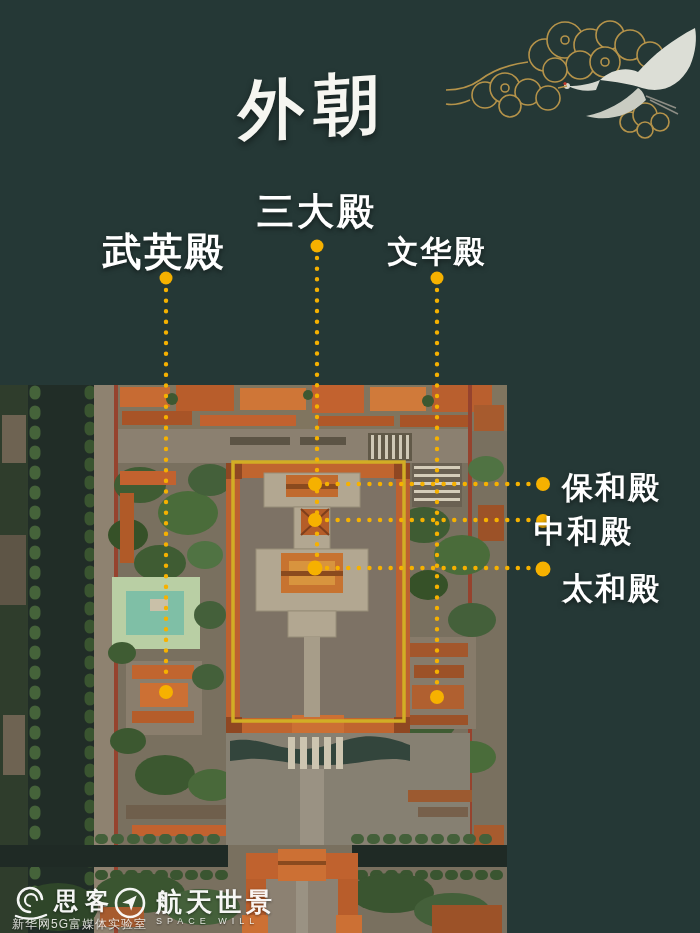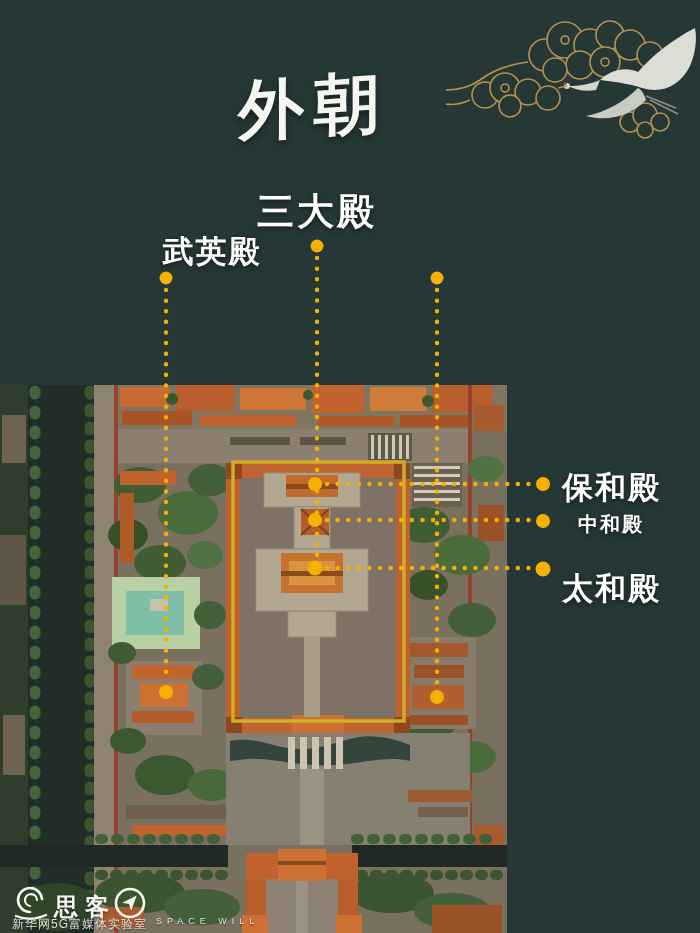--- a/index.html
+++ b/index.html
@@ -16,27 +16,27 @@
   }
   .map-wrap{position:absolute;left:0;top:385px;width:507px;height:548px;}
   .overlay{position:absolute;left:0;top:0;width:700px;height:933px;pointer-events:none;}
   .decor{position:absolute;left:440px;top:0;width:260px;height:150px;}
   .lbl{
     position:absolute;color:#ffffff;font-weight:800;white-space:nowrap;
     text-shadow:0 2px 5px rgba(0,0,0,.5);
   }
   .lbl.center{transform:translate(-50%,-50%);font-family:Liberation Serif, serif;}
   .lbl-sandadian{left:317px;top:212px;font-size:37px;letter-spacing:3px;}
-  .lbl-wuyingdian{left:164px;top:252px;font-size:31px;letter-spacing:2px;margin-left:48px;}
+  .lbl-wuyingdian{left:164px;top:252px;font-size:39px;letter-spacing:2px;}
   .lbl-wenhuadian{left:437px;top:252px;font-size:31px;letter-spacing:2px;}
   .lbl-baohedian{left:562px;top:467px;font-size:31px;letter-spacing:2px;text-align:center;}
-  .lbl-zhonghedian{left:578px;top:511px;font-size:20px;letter-spacing:2px;text-align:center;}
+  .lbl-zhonghedian{left:534px;top:511px;font-size:31px;letter-spacing:2px;text-align:center;}
   .lbl-taihedian{left:562px;top:568px;font-size:31px;letter-spacing:2px;}
   .footer{position:absolute;left:10px;top:883px;width:300px;height:48px;color:#fff;}
-  .logo{position:absolute;display:flex;align-items:flex-end;opacity:.95;}
+  .logo{position:absolute;display:flex;align-items:flex-start;opacity:.95;}
   .logo-sike{left:2px;top:2px;}
   .logo-sw{left:102px;top:2px;}
   .logo-name{font-weight:800;color:#fff;text-shadow:0 1px 3px rgba(0,0,0,.5);}
   .sike-name{font-size:24px;letter-spacing:7px;margin-left:6px;}
   .sw-name{font-size:26px;letter-spacing:4px;margin-left:8px;}
   .sub{position:absolute;color:#f2f2ee;text-shadow:0 1px 2px rgba(0,0,0,.6);white-space:nowrap;}
   .sike-sub{left:2px;top:33px;font-size:12px;letter-spacing:1px;opacity:.9;}
   .sw-sub{left:146px;top:33px;font-size:9px;letter-spacing:5px;opacity:.9;}
 </style>
 </head>
@@ -266,36 +266,38 @@
       <circle cx="166" cy="692" r="7"></circle>
       <circle cx="437" cy="697" r="7"></circle>
       <circle cx="543" cy="484" r="7"></circle>
       <circle cx="543" cy="521" r="7"></circle>
       <circle cx="543" cy="569" r="7.5"></circle>
     </g>
   </svg>
 
   <div class="lbl center lbl-sandadian">三大殿</div>
   <div class="lbl center lbl-wuyingdian">武英殿</div>
+  <div class="lbl center lbl-wenhuadian">文华殿</div>
   <div class="lbl lbl-baohedian">保和殿</div>
   <div class="lbl lbl-zhonghedian">中和殿</div>
   <div class="lbl lbl-taihedian">太和殿</div>
 
   <div class="footer">
     <div class="logo logo-sike">
       <svg width="36" height="38" viewBox="0 0 36 38">
         <path d="M30 14 A 12 12 0 1 0 18 27" stroke="#ffffff" stroke-width="2.6" fill="none" stroke-linecap="round"></path>
         <path d="M25 15 A 6 6 0 1 0 18 21" stroke="#ffffff" stroke-width="2.2" fill="none" stroke-linecap="round"></path>
         <path d="M4 31 Q 18 37 34 30" stroke="#ffffff" stroke-width="2.4" fill="none" stroke-linecap="round"></path>
       </svg>
       <span class="logo-name sike-name">思客</span>
     </div>
     <div class="logo logo-sw">
       <svg width="36" height="36" viewBox="0 0 36 36">
         <circle cx="18" cy="18" r="14" stroke="#ffffff" stroke-width="2.6" fill="none"></circle>
         <polygon points="18,8 24,23 18,19.5 12,23" fill="#ffffff" transform="rotate(42 18 18)"></polygon>
       </svg>
+      <span class="logo-name sw-name">航天世景</span>
     </div>
     <div class="sub sike-sub">新华网5G富媒体实验室</div>
     <div class="sub sw-sub">SPACE WILL</div>
   </div>
 
 </div>
 
 </body></html>

